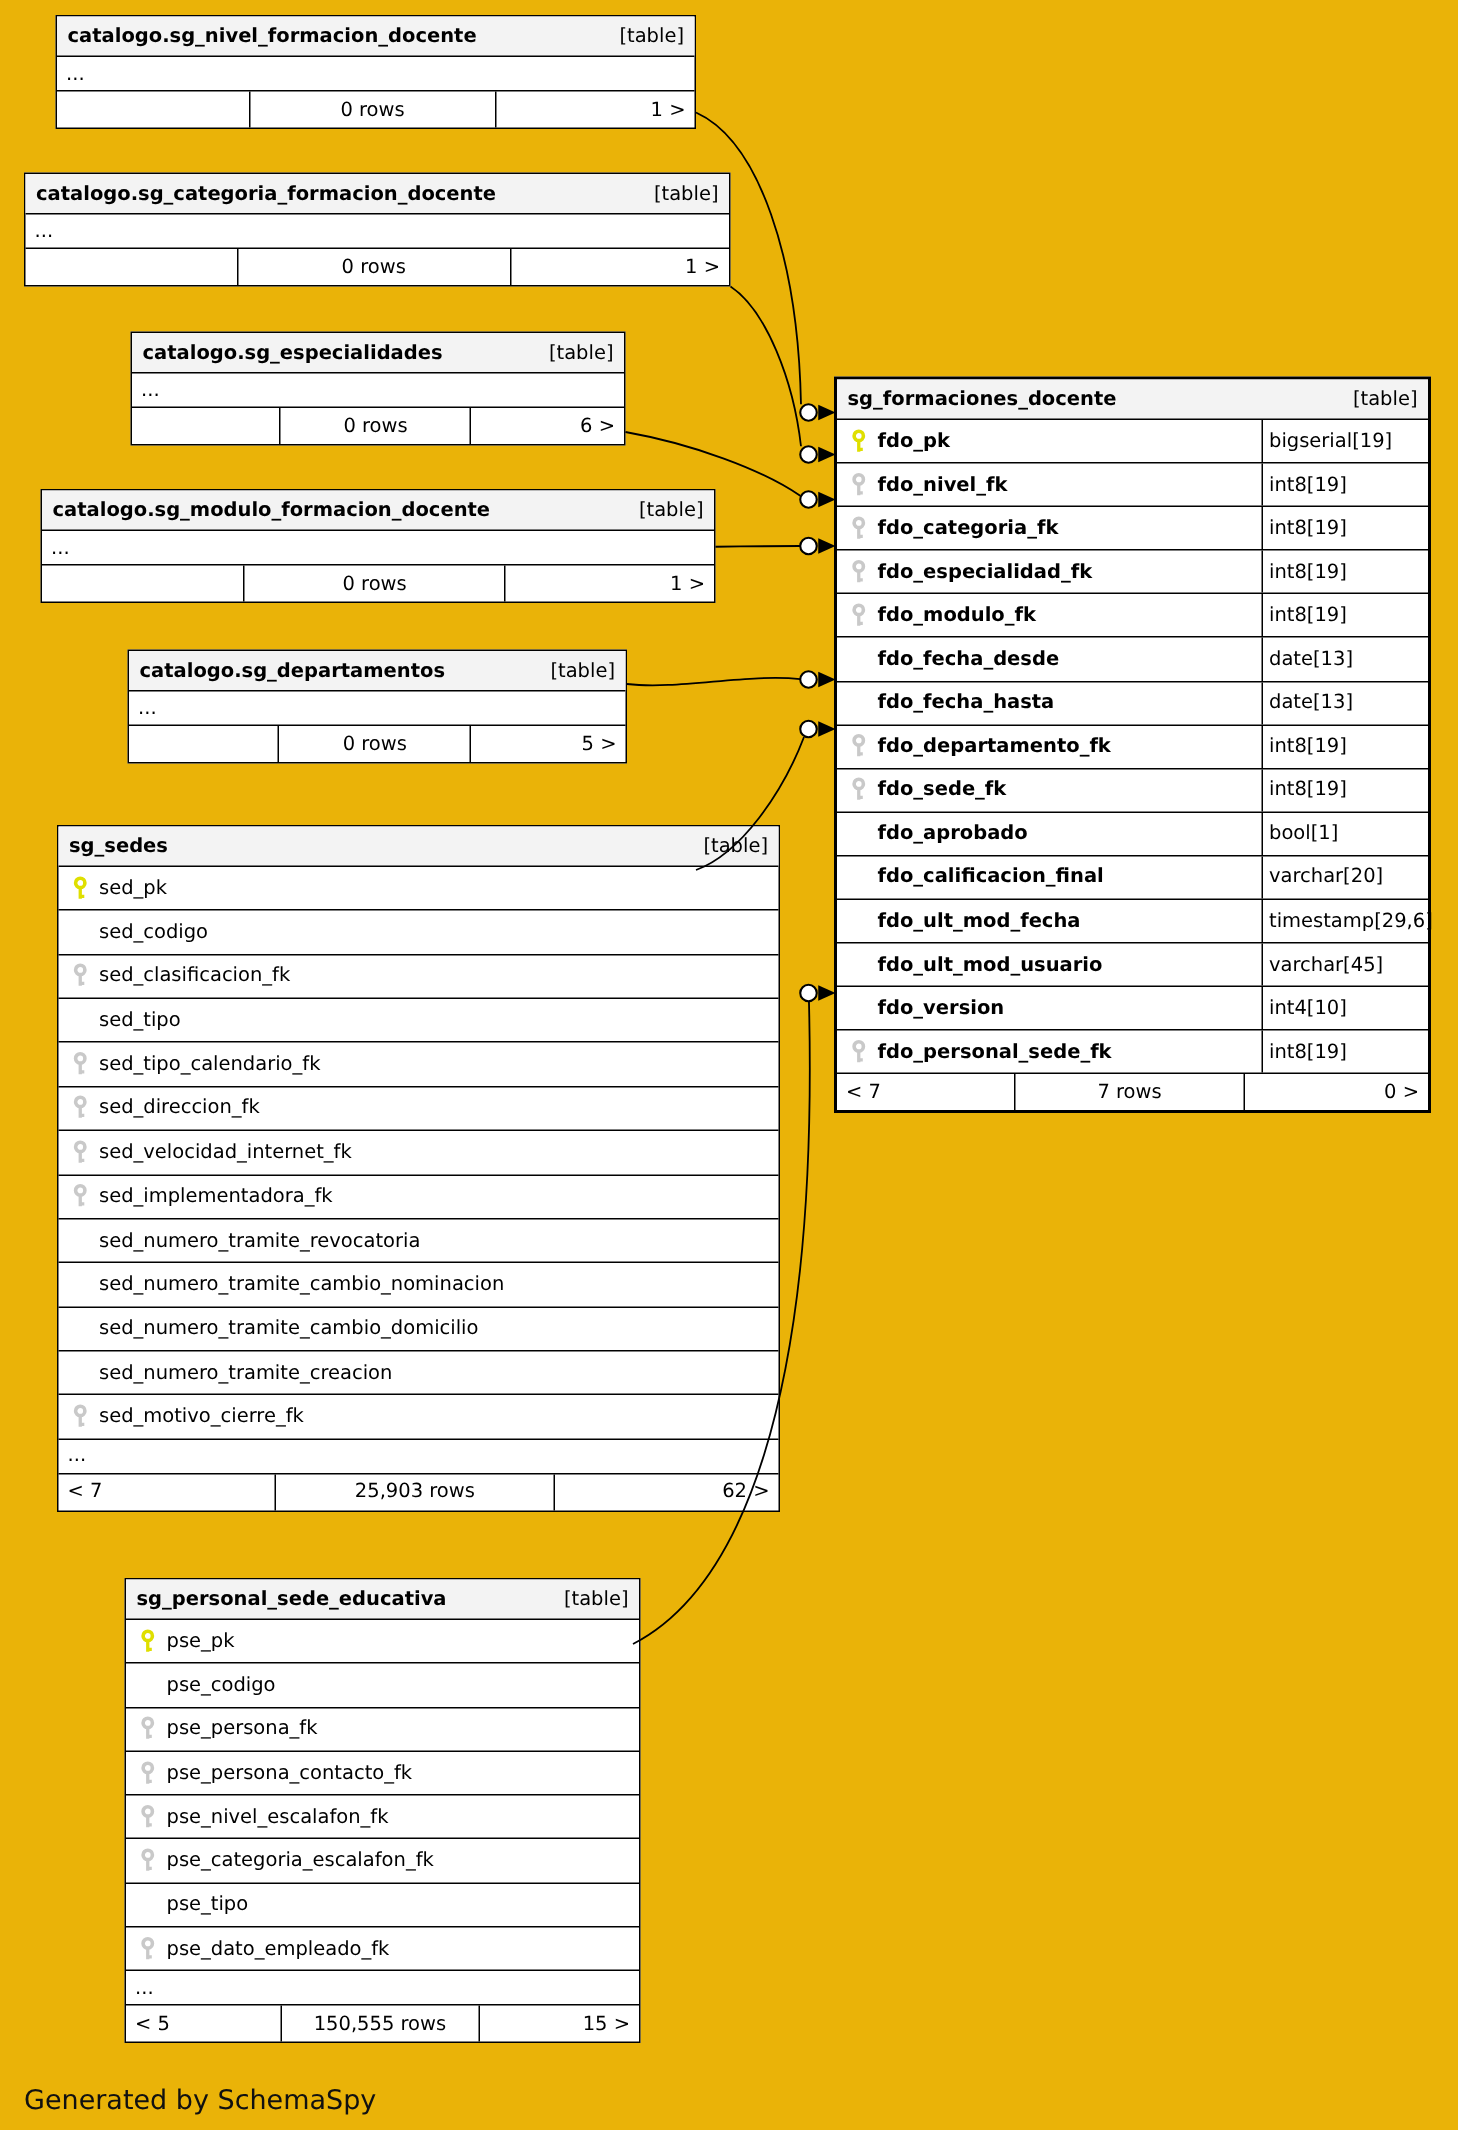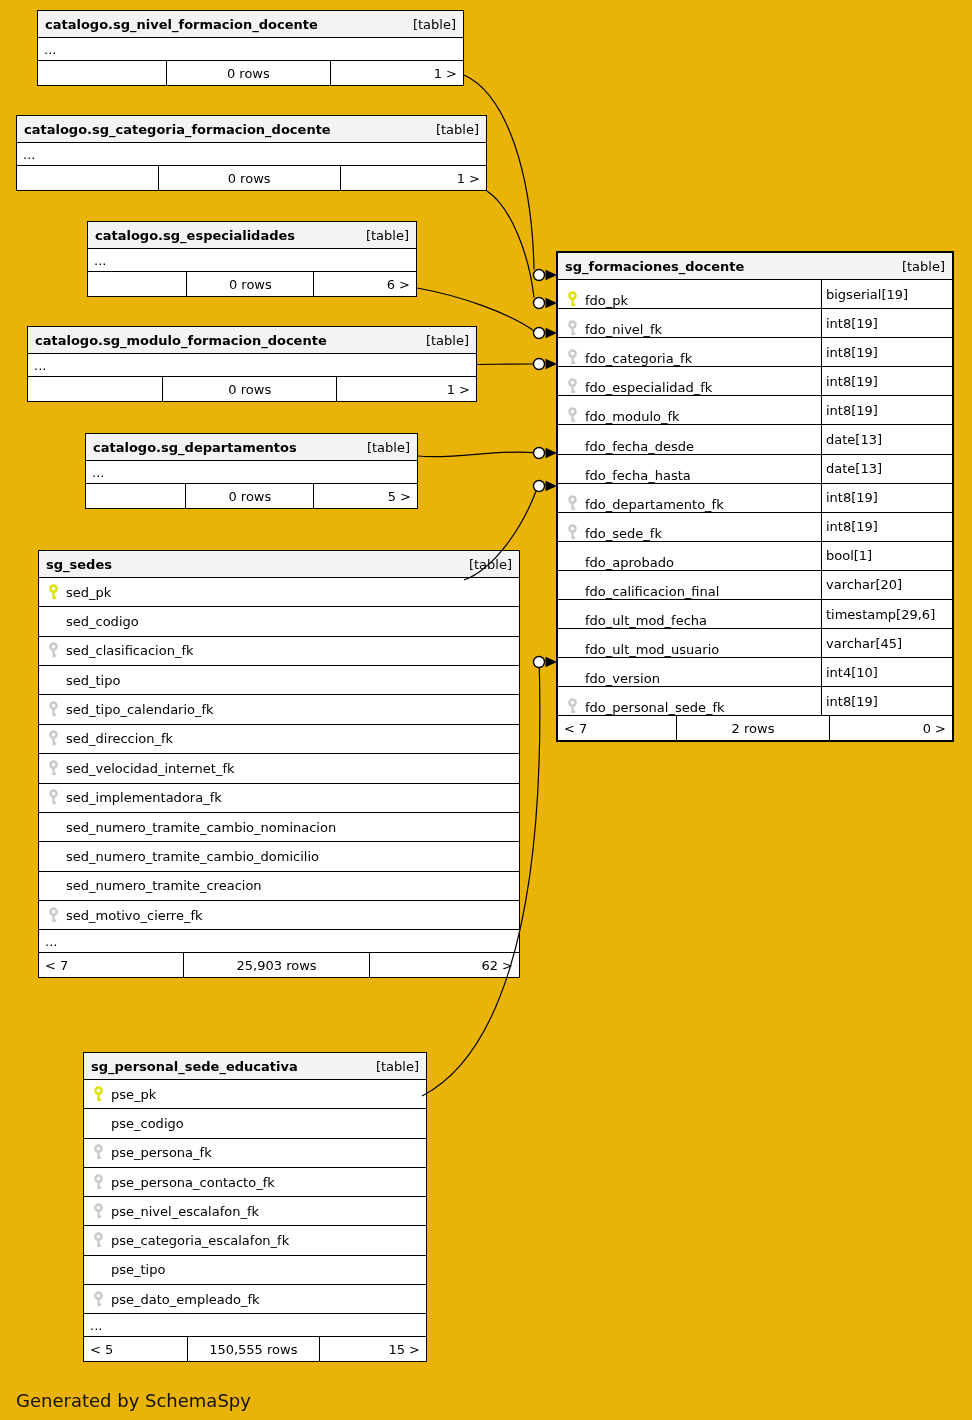--- a/index.html
+++ b/index.html
@@ -11,22 +11,22 @@
   .wires{position:absolute;left:0;top:0;z-index:3;pointer-events:none;}
   .tbl{position:absolute;border:1px solid #000;background:#fff;box-sizing:border-box;z-index:2;}
   .tbl.main{border-width:2px;}
   .t-header{display:flex;justify-content:space-between;align-items:center;height:27px;
     background:#f3f3f3;border-bottom:1px solid #000;padding:0 7px;box-sizing:border-box;}
   .t-title{font-weight:700;white-space:nowrap;}
   .t-badge{white-space:nowrap;}
   .t-row{display:flex;align-items:center;height:var(--rh,29.3px);border-bottom:1px solid #000;box-sizing:border-box;}
   .key-cell{width:13px;margin-left:8px;flex:none;display:flex;align-items:center;justify-content:center;}
   .col-name{padding-left:6px;white-space:nowrap;}
-  .name-cell{display:flex;align-items:flex-end;width:264px;flex:none;height:100%;
-    border-right:1px solid #000;box-sizing:border-box;}
+  .name-cell{display:flex;align-items:center;width:284px;flex:none;height:100%;
+    border-right:1px solid #000;box-sizing:border-box;font-weight:bold;}
   .type-cell{flex:1;padding-left:4px;white-space:nowrap;}
   .t-ellipsis{height:23px;display:flex;align-items:center;padding-left:6px;
     border-bottom:1px solid #000;box-sizing:border-box;}
   .t-footer{display:flex;height:24px;align-items:stretch;}
   .t-footer .fl{width:30%;display:flex;align-items:center;padding-left:6px;box-sizing:border-box;}
   .t-footer .fm{width:39%;display:flex;align-items:center;justify-content:center;
     border-left:1px solid #000;border-right:1px solid #000;box-sizing:border-box;}
   .t-footer .fr{flex:1;display:flex;align-items:center;justify-content:flex-end;padding-right:6px;box-sizing:border-box;}
   .credit{position:absolute;left:16px;top:1390px;font-size:18px;color:#111;}
 </style>
@@ -203,20 +203,24 @@
           <span class="key-cell">
             <svg width="11" height="17" viewBox="0 0 11 17">
               <circle cx="5.5" cy="4.6" r="3.1" fill="none" stroke="#c9c9c9" stroke-width="2.4"></circle>
               <path d="M5.5 7.7 L5.5 15.2 M5.5 13.6 L8.2 13.6" fill="none" stroke="#c9c9c9" stroke-width="2.2"></path>
             </svg>
           </span>
           <span class="col-name">sed_implementadora_fk</span>
         </div>
         <div class="t-row">
           <span class="key-cell"></span>
+          <span class="col-name">sed_numero_tramite_revocatoria</span>
+        </div>
+        <div class="t-row">
+          <span class="key-cell"></span>
           <span class="col-name">sed_numero_tramite_cambio_nominacion</span>
         </div>
         <div class="t-row">
           <span class="key-cell"></span>
           <span class="col-name">sed_numero_tramite_cambio_domicilio</span>
         </div>
         <div class="t-row">
           <span class="key-cell"></span>
           <span class="col-name">sed_numero_tramite_creacion</span>
         </div>
@@ -462,19 +466,19 @@
                 <path d="M5.5 7.7 L5.5 15.2 M5.5 13.6 L8.2 13.6" fill="none" stroke="#c9c9c9" stroke-width="2.2"></path>
               </svg>
             </span>
             <span class="col-name">fdo_personal_sede_fk</span>
           </div>
           <div class="type-cell">int8[19]</div>
         </div>
       </div>
     <div class="t-footer">
       <span class="fl">&lt; 7</span>
-      <span class="fm">2 rows</span>
+      <span class="fm">7 rows</span>
       <span class="fr">0 &gt;</span>
     </div>
   </div>
 
   <div class="credit">Generated by SchemaSpy</div>
 </div>
 
 </body></html>

